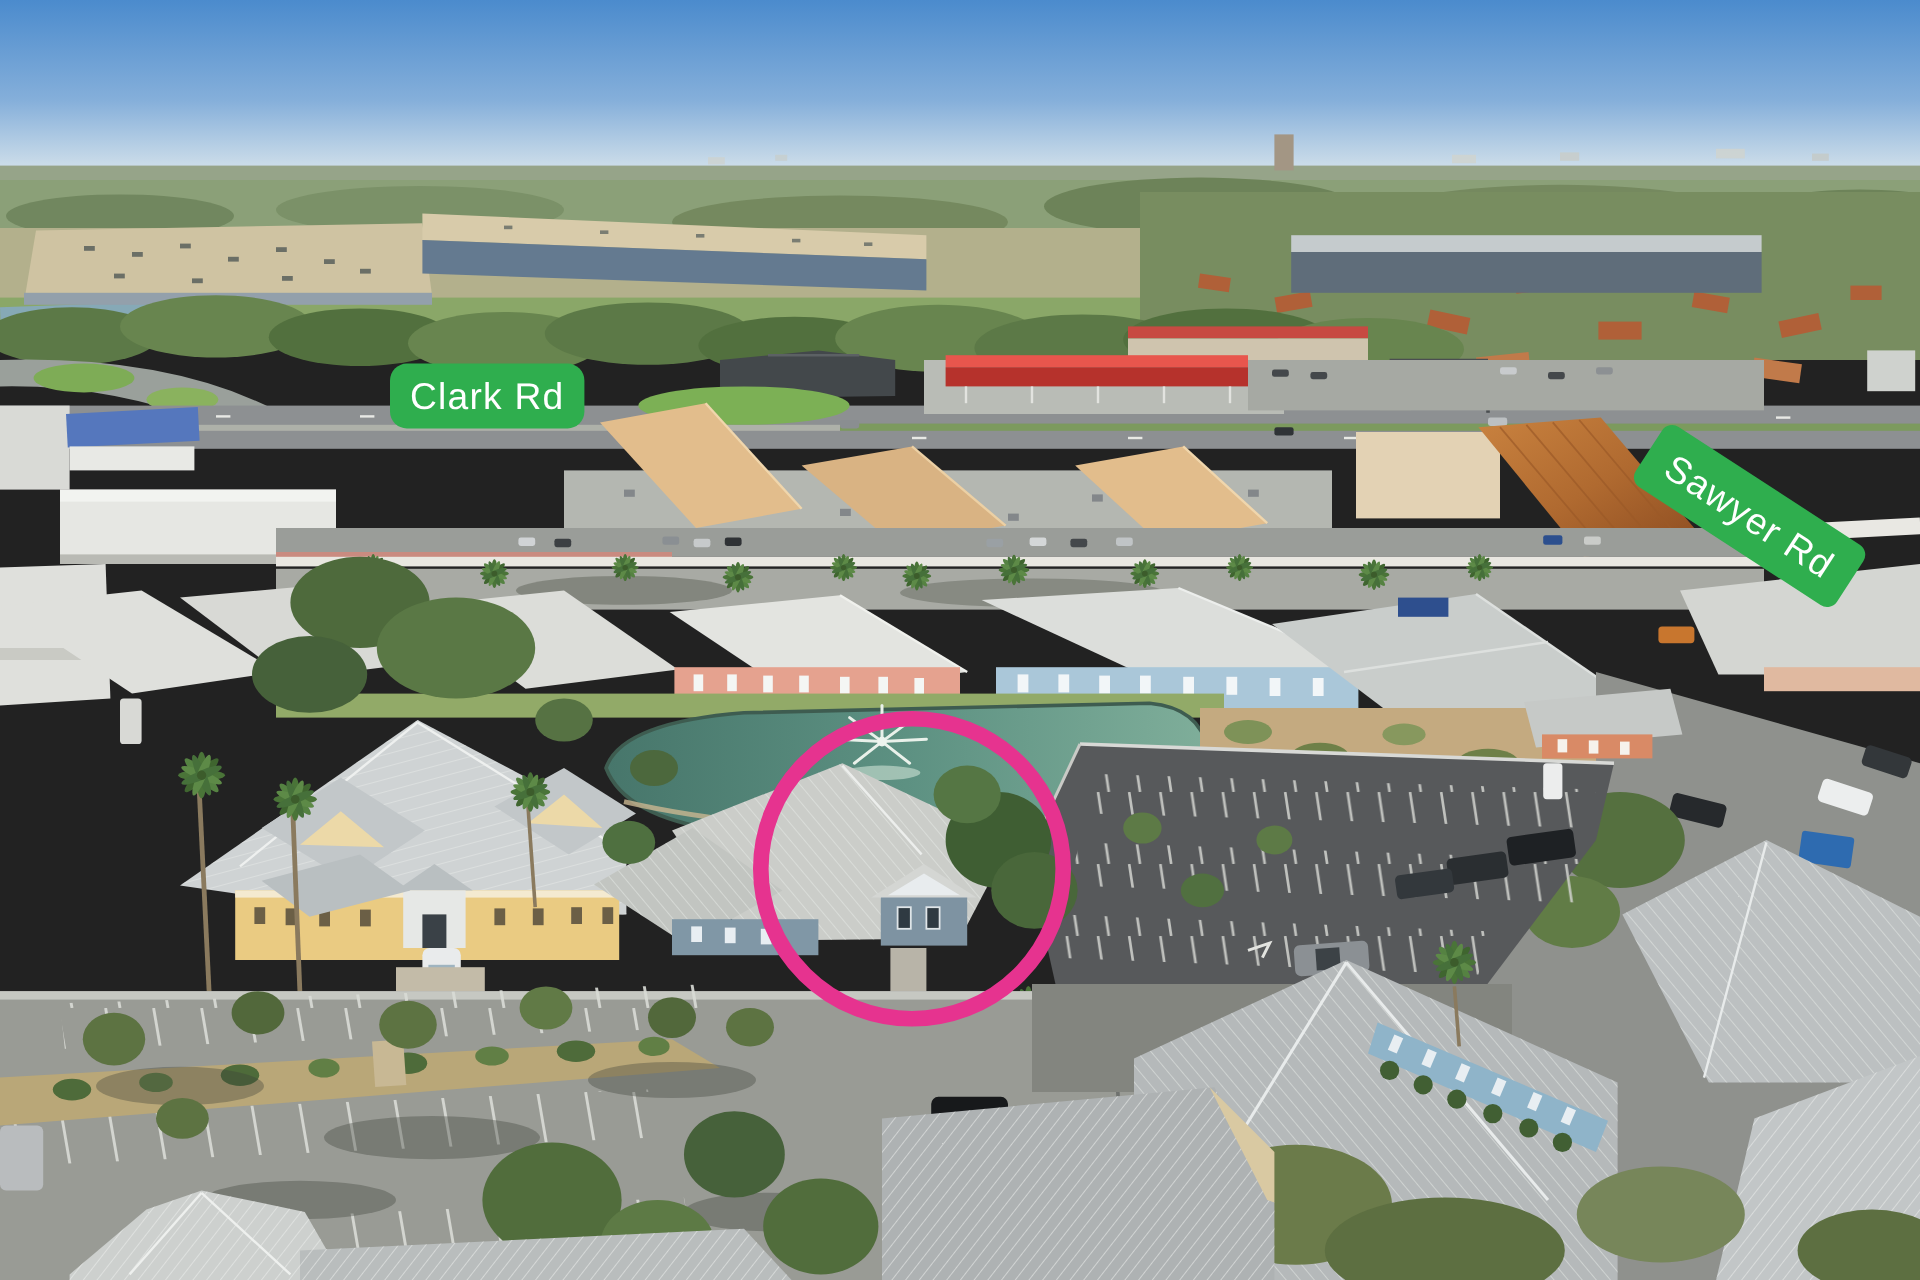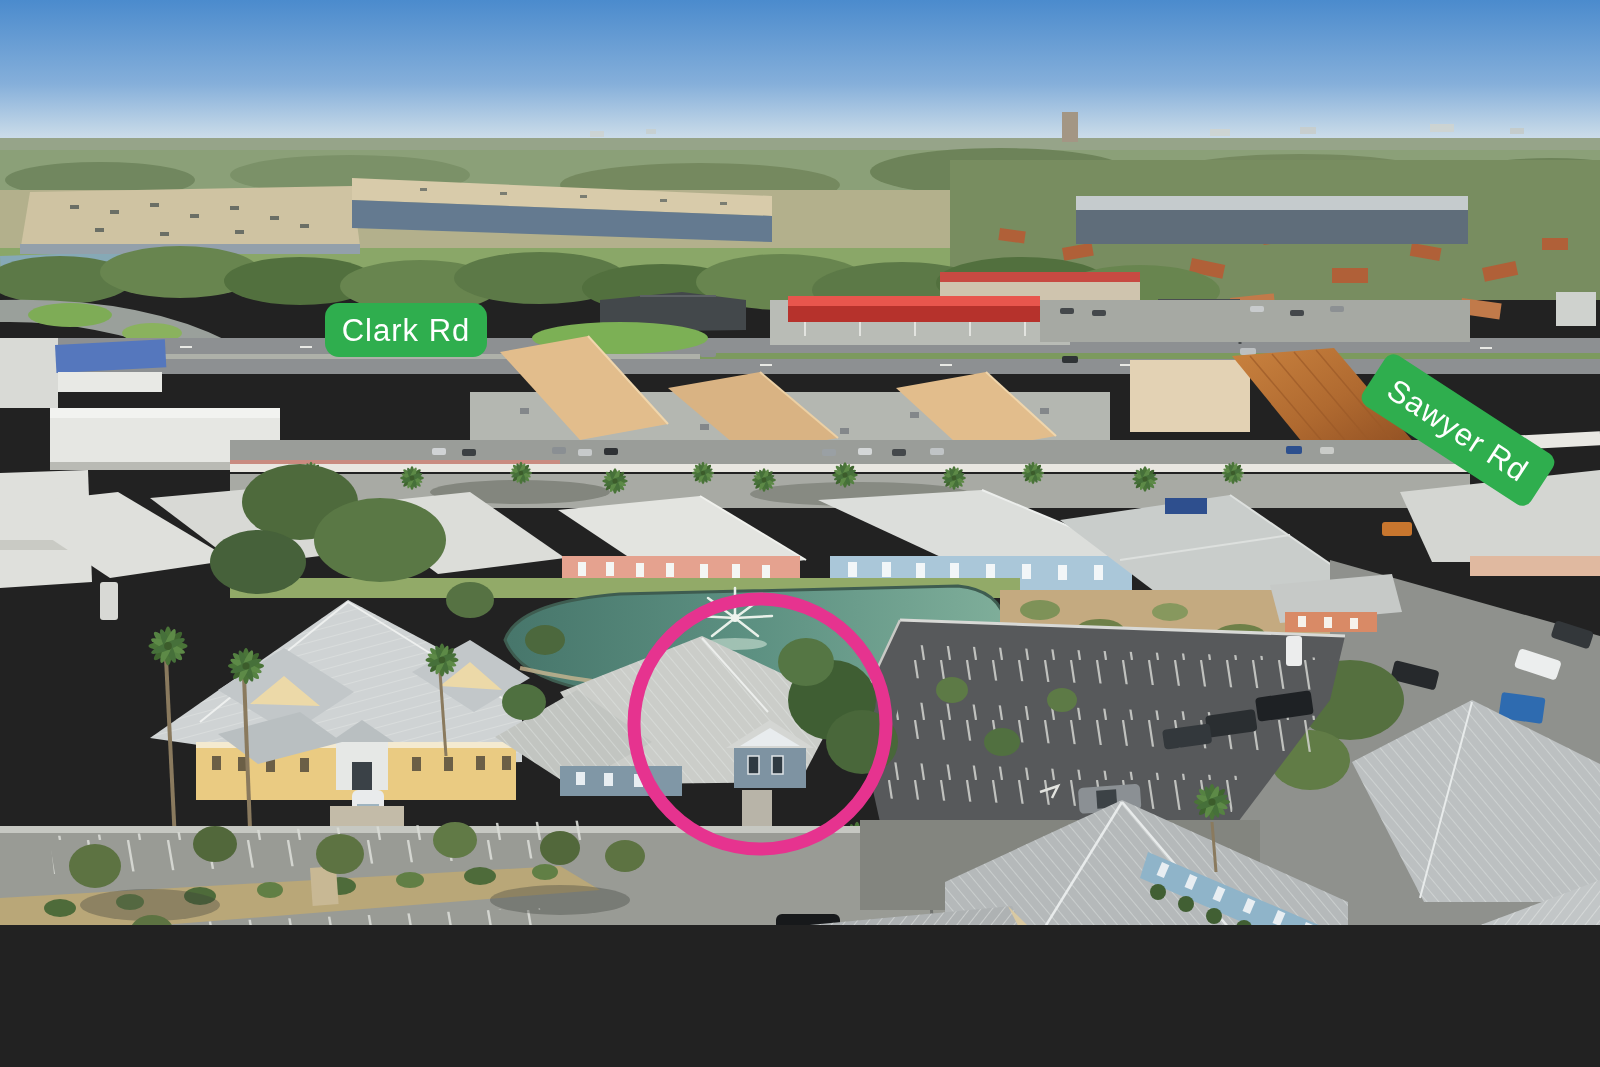--- a/index.html
+++ b/index.html
@@ -1,17 +1,17 @@
 <!DOCTYPE html>
 <html style="--label-bg: #2fae4e; --label-text: #ffffff; --highlight-circle: #e6338f; --sky-top: #4b8bcd; --pond-teal: #5d9182;"><head>
 <meta charset="utf-8">
 <style>
   html,body{margin:0;padding:0;background:#222;}
   .stage{
-    position:relative;width:1600px;height:925px;overflow:hidden;
+    position:relative;width:1600px;height:1067px;overflow:hidden;
     font-family:"Liberation Sans", sans-serif;
   }
   svg{display:block}
   .roadsign-text{
     fill:var(--label-text,#ffffff);
     font-family:"Liberation Sans", sans-serif;
     font-size:31px;
     letter-spacing:1px;
   }
 </style>

